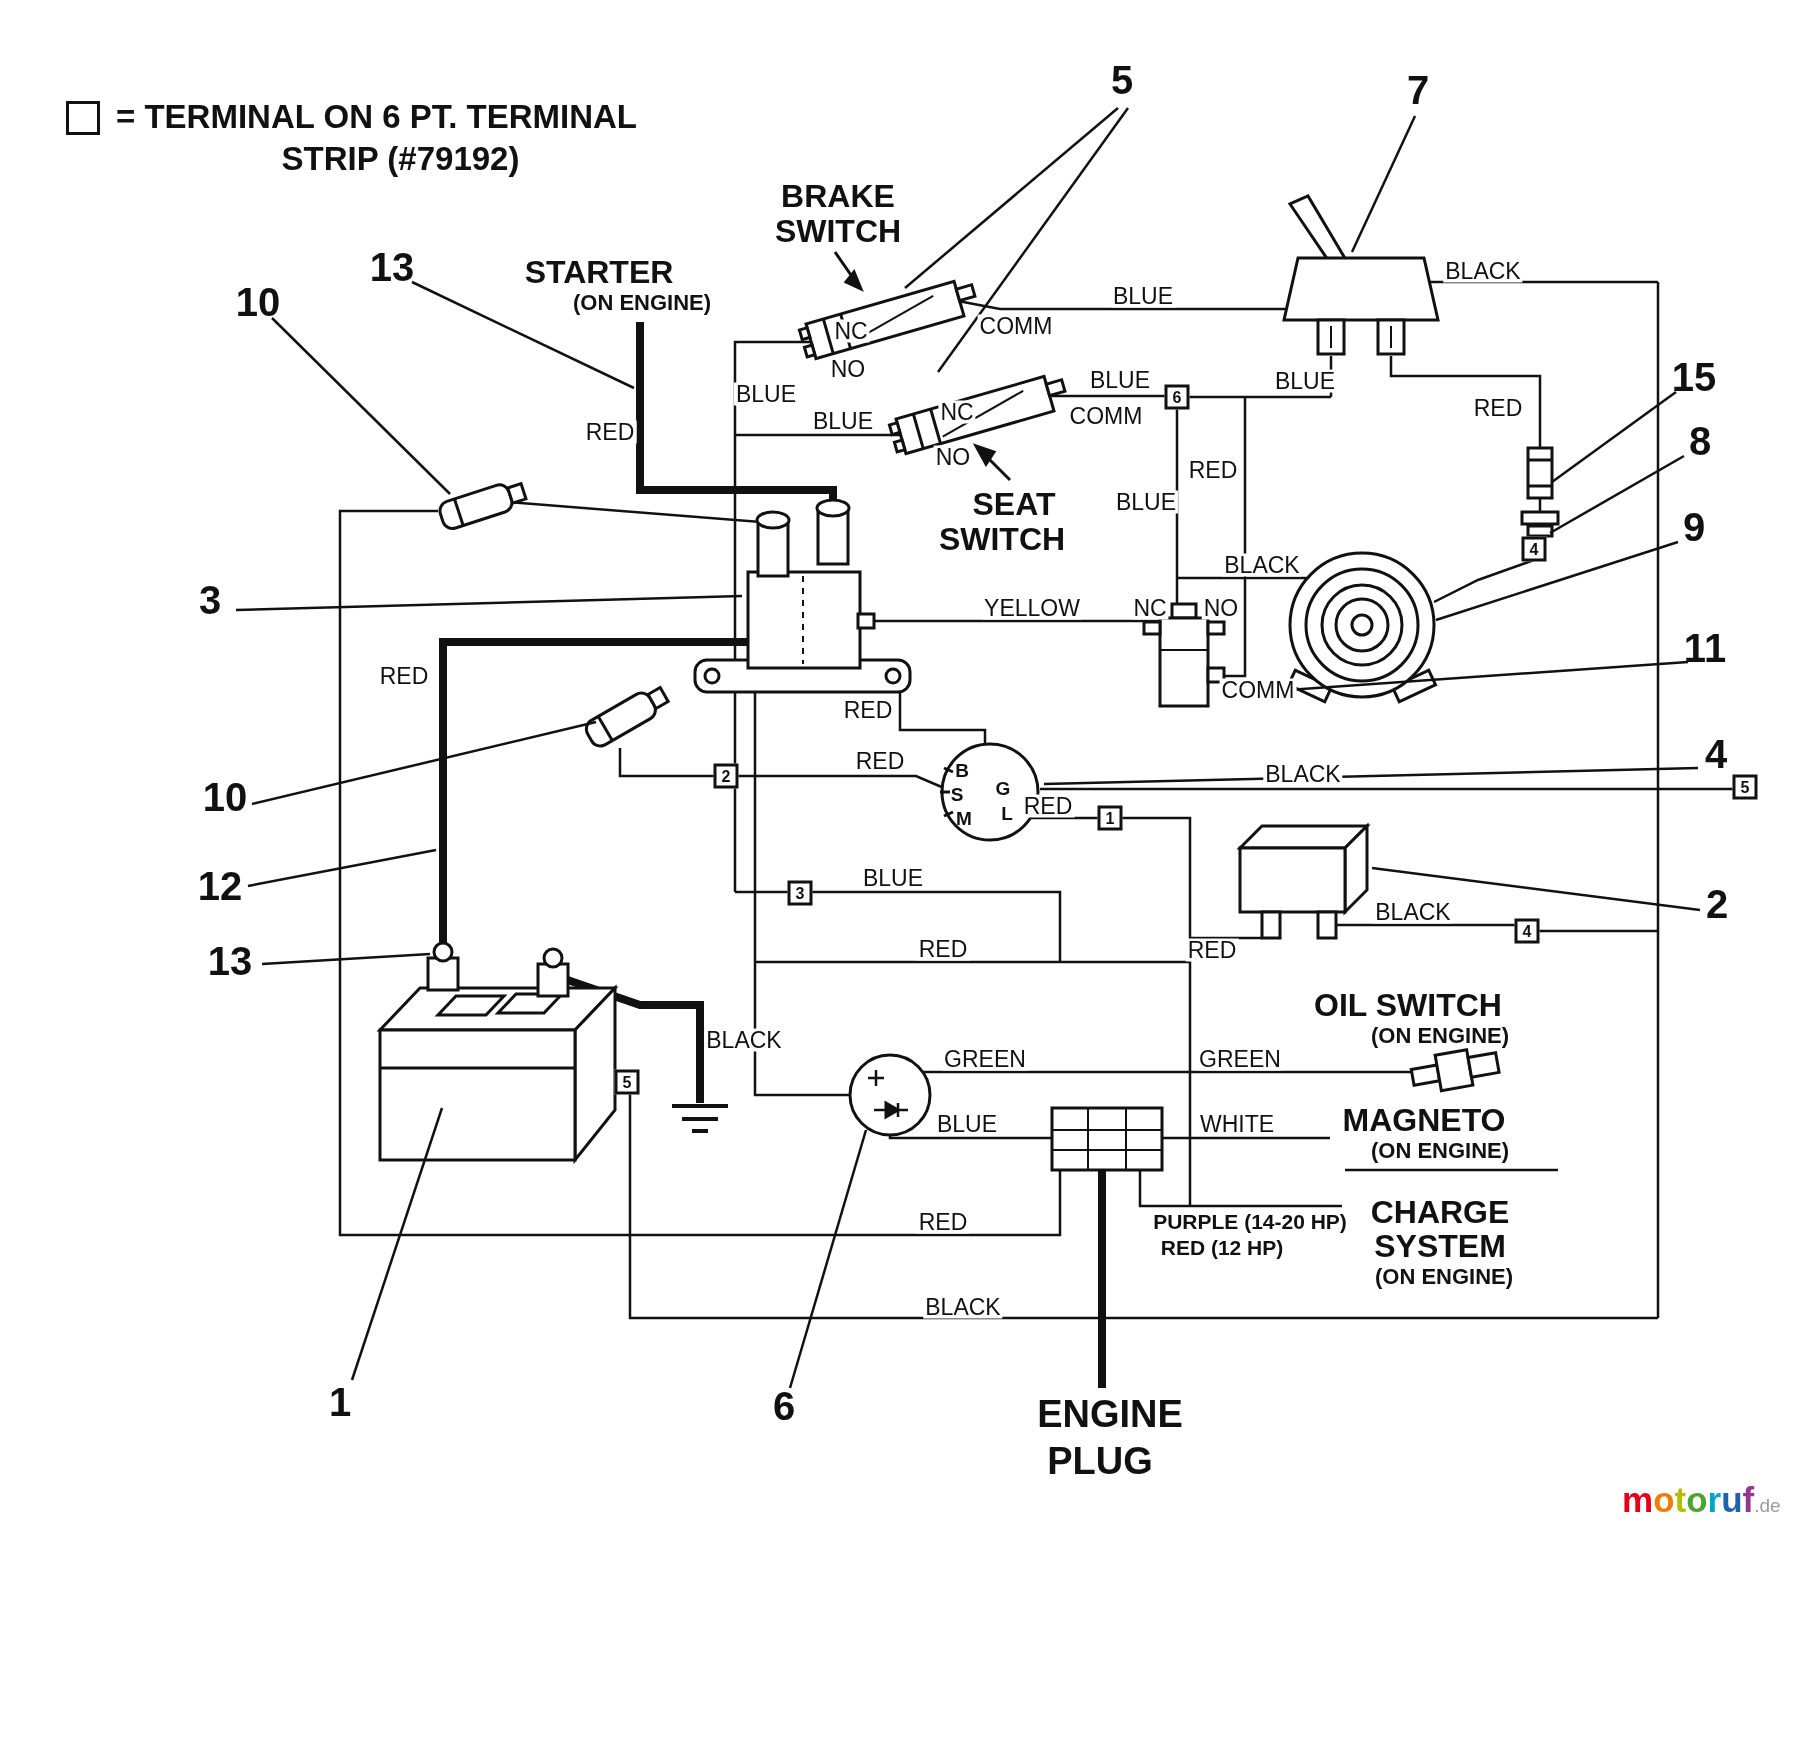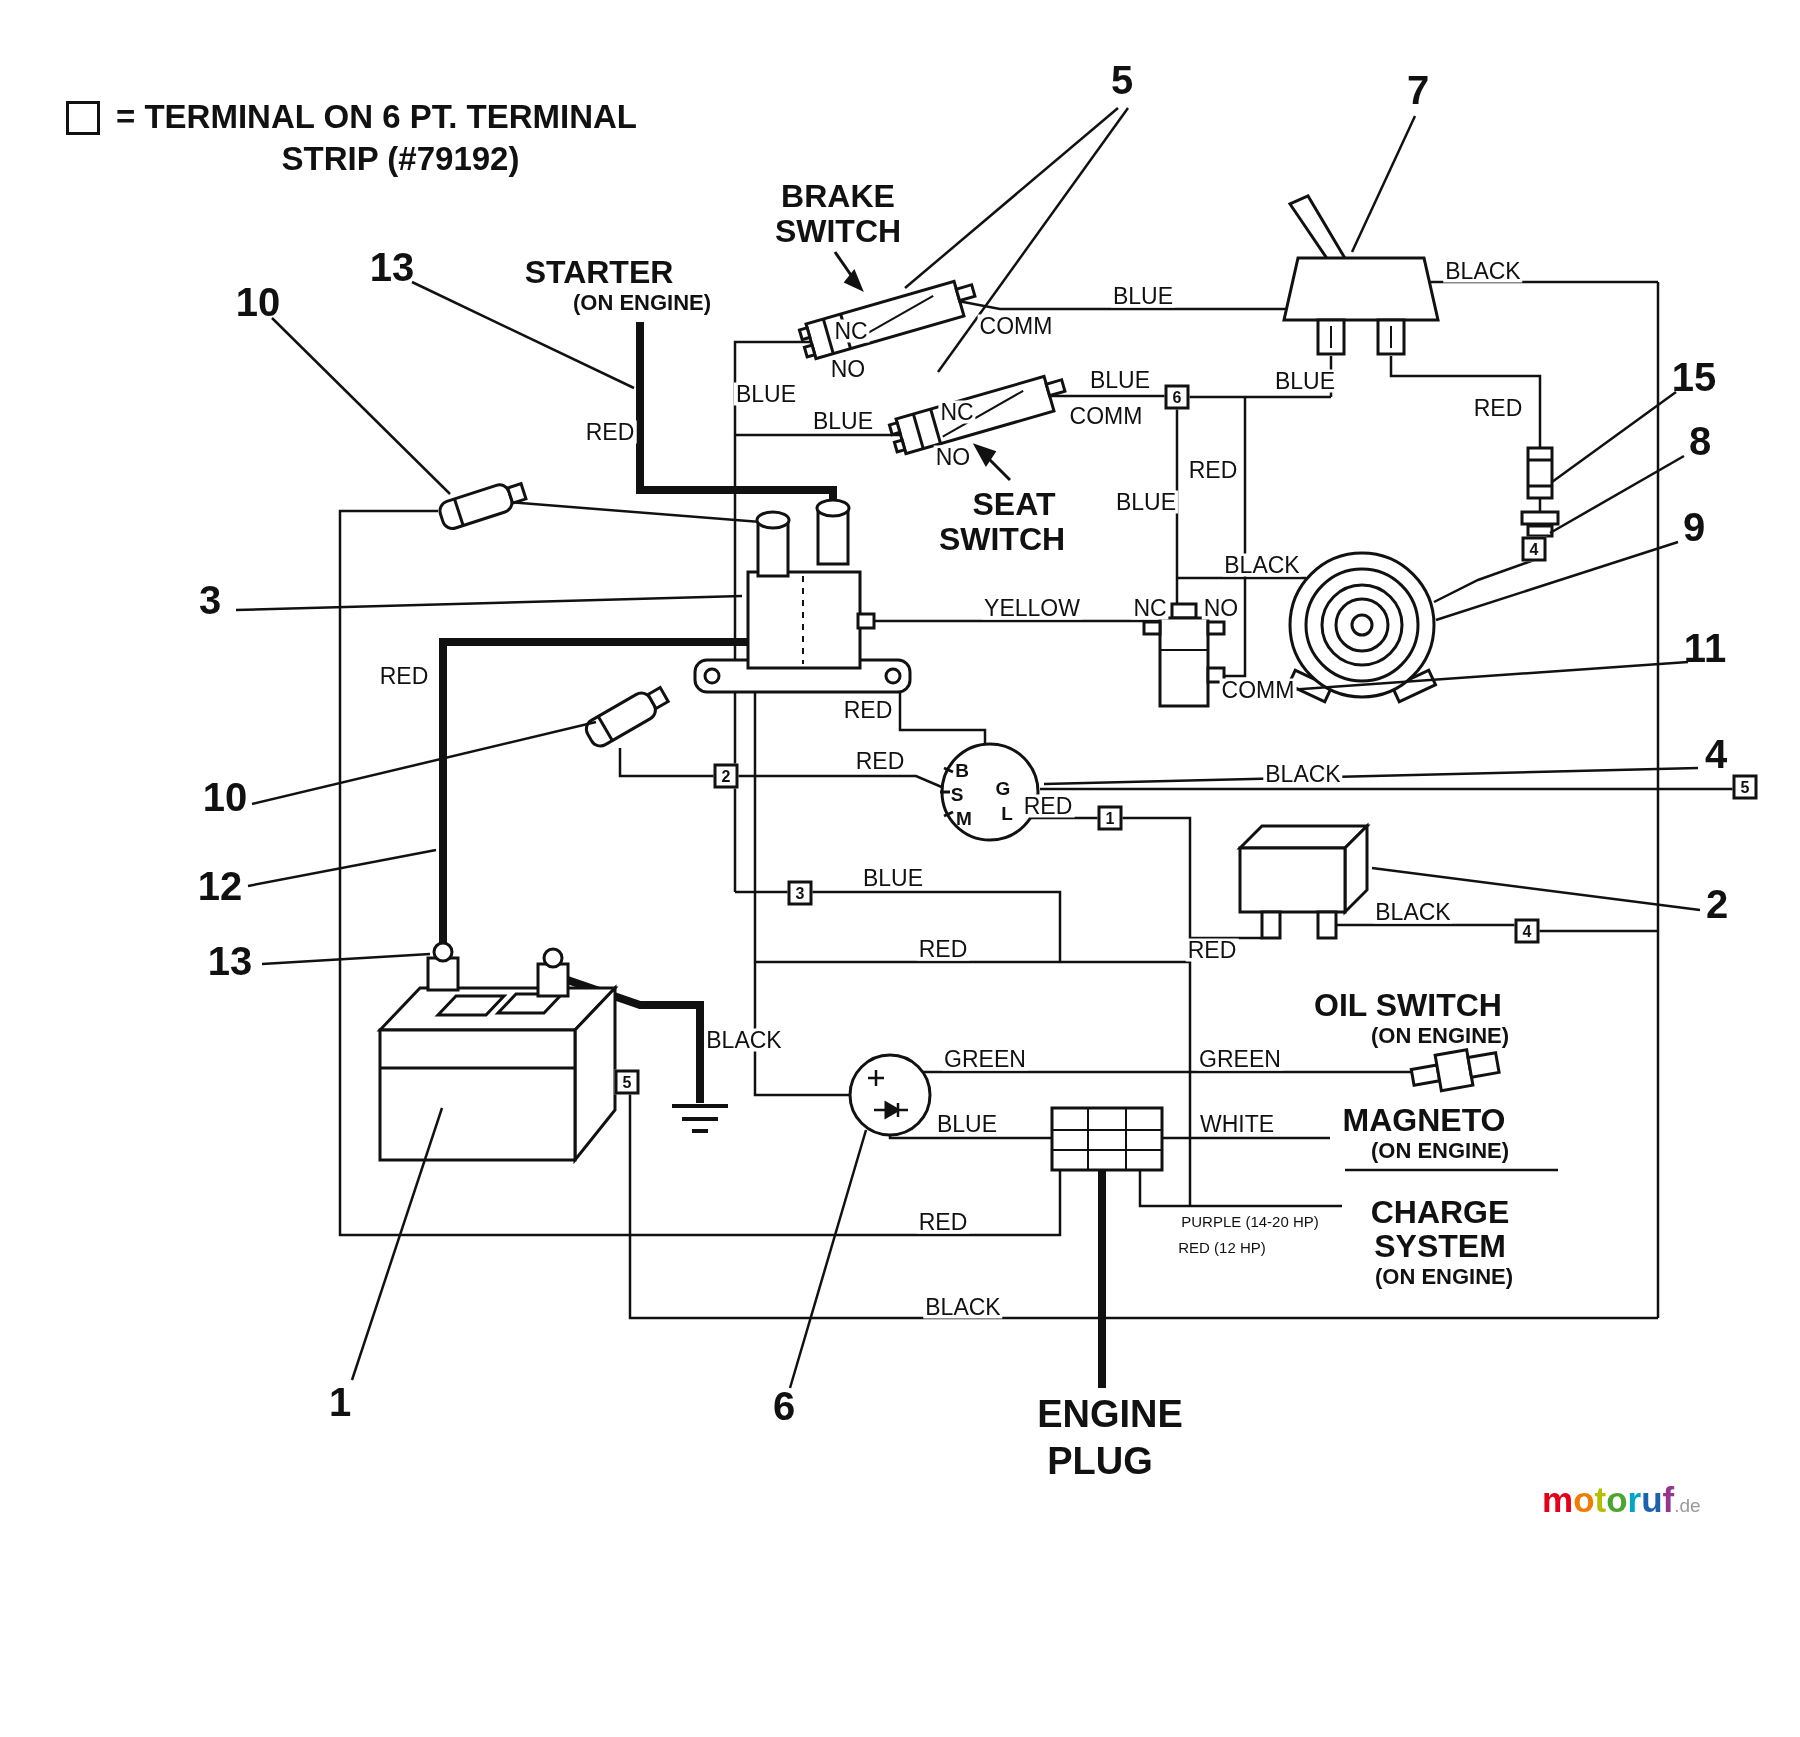--- a/index.html
+++ b/index.html
@@ -3,35 +3,35 @@
 <meta charset="utf-8">
 <style>
   html,body{margin:0;padding:0;background:#fff;}
   .canvas{position:relative;width:1800px;height:1737px;background:#ffffff;
           font-family:"Liberation Sans",sans-serif;color:#111;overflow:hidden;margin-top:20px;}
   .canvas svg{position:absolute;left:0;top:0;}
   #overlay{position:absolute;left:0;top:0;width:100%;height:100%;}
   .lbl{position:absolute;transform:translate(-50%,-50%);white-space:nowrap;
        background:#fff;padding:0 2px;line-height:1;color:#111;}
   .wire{font-size:23px;font-weight:400;}
-  .wire-sm{font-size:15px;font-weight:400;}
+  .wire-sm{font-size:21px;font-weight:700;}
   .comp{font-size:32px;font-weight:700;}
   .comp-lg{font-size:32px;font-weight:700;}
   .comp-xl{font-size:38px;font-weight:700;}
   .comp-sm{font-size:22px;font-weight:700;}
   .callout{font-size:40px;font-weight:700;background:transparent;padding:0;}
   .sw-letter{font-size:19px;font-weight:700;background:transparent;padding:0;}
   .term{position:absolute;transform:translate(-50%,-50%);width:25px;height:25px;
         border:3px solid #111;background:#fff;box-sizing:border-box;
         font:700 16px/19px "Liberation Sans",sans-serif;text-align:center;color:#111;}
   .legend{position:absolute;left:66px;top:76px;display:flex;gap:16px;}
   .legend-box{width:28px;height:28px;border:3.5px solid #111;margin-top:5px;flex:0 0 auto;}
   .legend-text{font-size:33px;font-weight:700;line-height:1.28;}
   .legend-text .l2{padding-left:48px;text-align:center;}
-  .watermark{position:absolute;left:1542px;top:1460px;font-size:35px;font-weight:700;letter-spacing:0;}
+  .watermark{position:absolute;left:1622px;top:1460px;font-size:35px;font-weight:700;letter-spacing:0;}
   .wm-suffix{font-size:19px;font-weight:400;}
 </style>
 </head>
 <body>
 
 <div class="canvas">
 
 <svg width="1800" height="1737" viewBox="0 0 1800 1737">
   <g stroke="#111" stroke-width="2.5" fill="none">
     <path d="M438,491 H340 V1215 H1060 V1150"></path>

